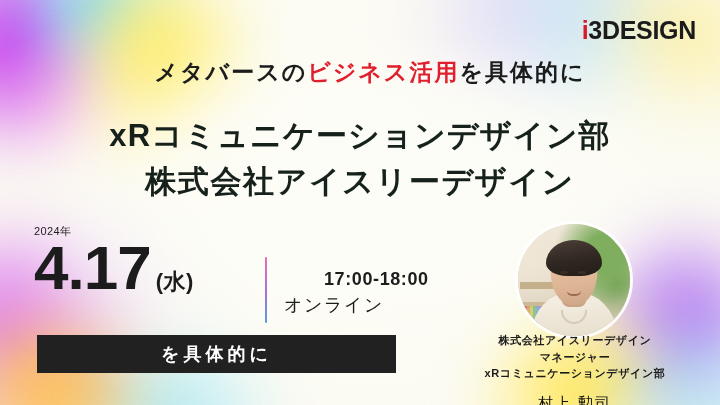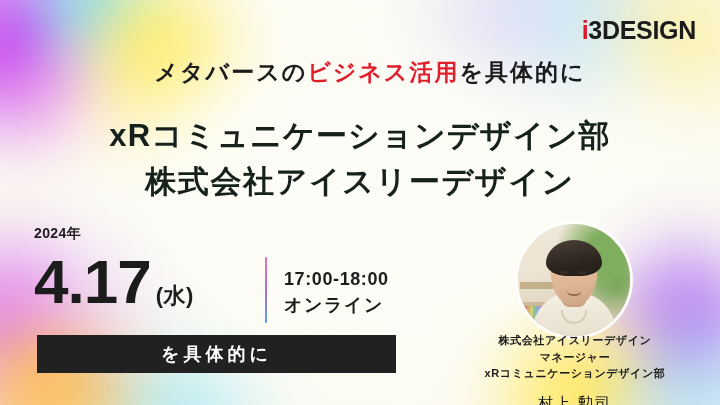--- a/index.html
+++ b/index.html
@@ -193,26 +193,26 @@
   }
   .headline .line2 { letter-spacing: 1.6px; }
 
   
   .date-block {
     position: absolute;
     left: 34px; top: 226px;
     width: 220px;
   }
   .date-year {
-    font-size: 14px;
-    font-weight: bold;
+    font-size: 11px;
+    font-weight: normal;
     color: #1c1c1c;
     letter-spacing: 0.4px;
     line-height: 1;
-    margin-bottom: 13px;
+    margin-bottom: 2px;
   }
   .date-main-row {
     display: flex;
     align-items: baseline;
   }
   .date-big {
     font-size: 62px;
     font-weight: bold;
     color: #1c1c1c;
     line-height: 0.95;
@@ -237,24 +237,25 @@
   .time-block {
     position: absolute;
     left: 284px; top: 266px;
   }
   .time-line {
     font-size: 18px;
     font-weight: bold;
     color: #1c1c1c;
     line-height: 1.45;
     letter-spacing: 0.6px;
+    margin-left: 40px;
   }
   .time-place {
     font-size: 18px;
-    font-weight: bold;
+    font-weight: normal;
     color: #1c1c1c;
     line-height: 1.45;
     letter-spacing: 1.6px;
   }
 
   .cta-button {
     position: absolute;
     left: 37px; top: 335px;
     width: 359px; height: 38px;
     background: #212121;

